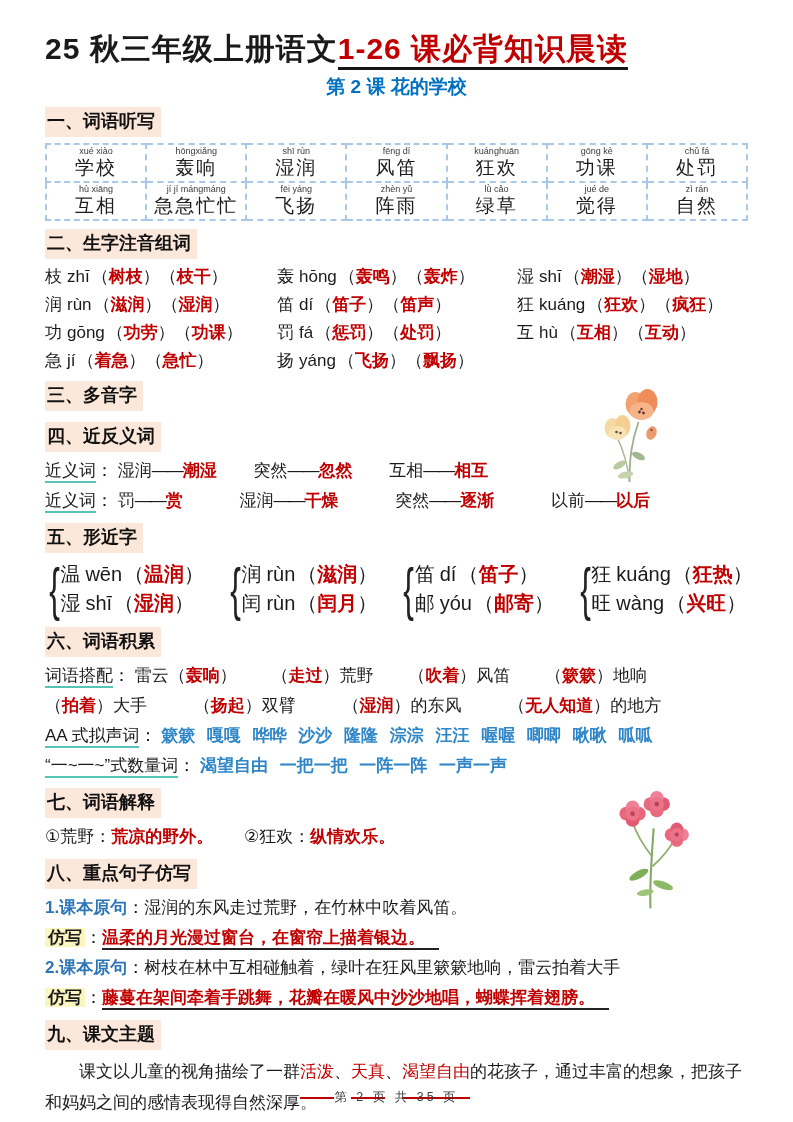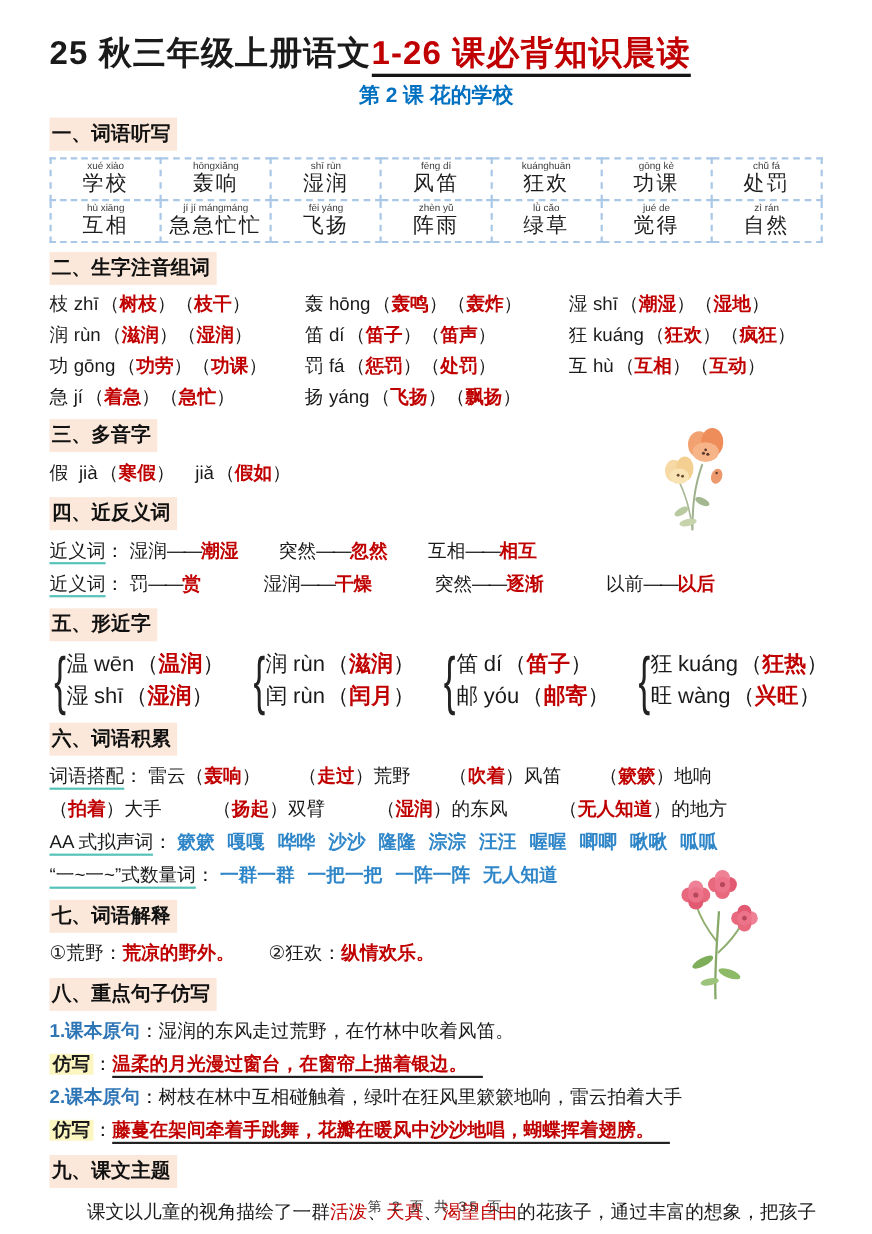--- a/index.html
+++ b/index.html
@@ -171,25 +171,20 @@
       <div class="entry"><span class="zc">功</span><span class="zp">gōng</span><span class="pw">功劳</span><span class="pw">功课</span></div>
       <div class="entry"><span class="zc">罚</span><span class="zp">fá</span><span class="pw">惩罚</span><span class="pw">处罚</span></div>
       <div class="entry"><span class="zc">互</span><span class="zp">hù</span><span class="pw">互相</span><span class="pw">互动</span></div>
       <div class="entry"><span class="zc">急</span><span class="zp">jí</span><span class="pw">着急</span><span class="pw">急忙</span></div>
       <div class="entry"><span class="zc">扬</span><span class="zp">yáng</span><span class="pw">飞扬</span><span class="pw">飘扬</span></div>
     </div>
   </div>
 
   <div class="sec">
     <span class="sec-h">三、多音字</span>
-    <div class="line">
-      <span class="zc">假</span>
-      <span class="zp">jià</span><span class="pw">寒假</span>
-      <span class="zp" style="margin-left:14px;">jiǎ</span><span class="pw">假如</span>
-    </div>
   </div>
 
   <div class="sec">
     <span class="sec-h">四、近反义词</span>
     <div class="line">
       <span class="u-label">近义词</span><span class="colon">：</span>
       <span class="pair"><span>湿润</span><span class="pb">潮湿</span></span>
       <span class="pair"><span>突然</span><span class="pb">忽然</span></span>
       <span class="pair"><span>互相</span><span class="pb">相互</span></span>
     </div>
@@ -250,21 +245,21 @@
       <span class="dp-item"><span class="pw">扬起</span><span>双臂</span></span>
       <span class="dp-item"><span class="pw">湿润</span><span>的东风</span></span>
       <span class="dp-item"><span class="pw">无人知道</span><span>的地方</span></span>
     </div>
     <div class="line">
       <span class="u-label">AA 式拟声词</span><span class="colon">：</span>
       <span class="blue-words">簌簌 嘎嘎 哗哗 沙沙 隆隆 淙淙 汪汪 喔喔 唧唧 啾啾 呱呱</span>
     </div>
     <div class="line">
       <span class="u-label">“一~一~”式数量词</span><span class="colon">：</span>
-      <span class="blue-words">一群一群 一把一把 一阵一阵 无人知道</span>
+      <span class="blue-words">渴望自由 一把一把 一阵一阵 一声一声</span>
     </div>
   </div>
 
   <div class="sec">
     <span class="sec-h">七、词语解释</span>
     <div class="line">
       <span>①</span><span>荒野：</span><span class="red" style="font-weight:700;">荒凉的野外。</span>
       <span style="margin-left:26px;">②</span><span>狂欢：</span><span class="red" style="font-weight:700;">纵情欢乐。</span>
     </div>
   </div>

